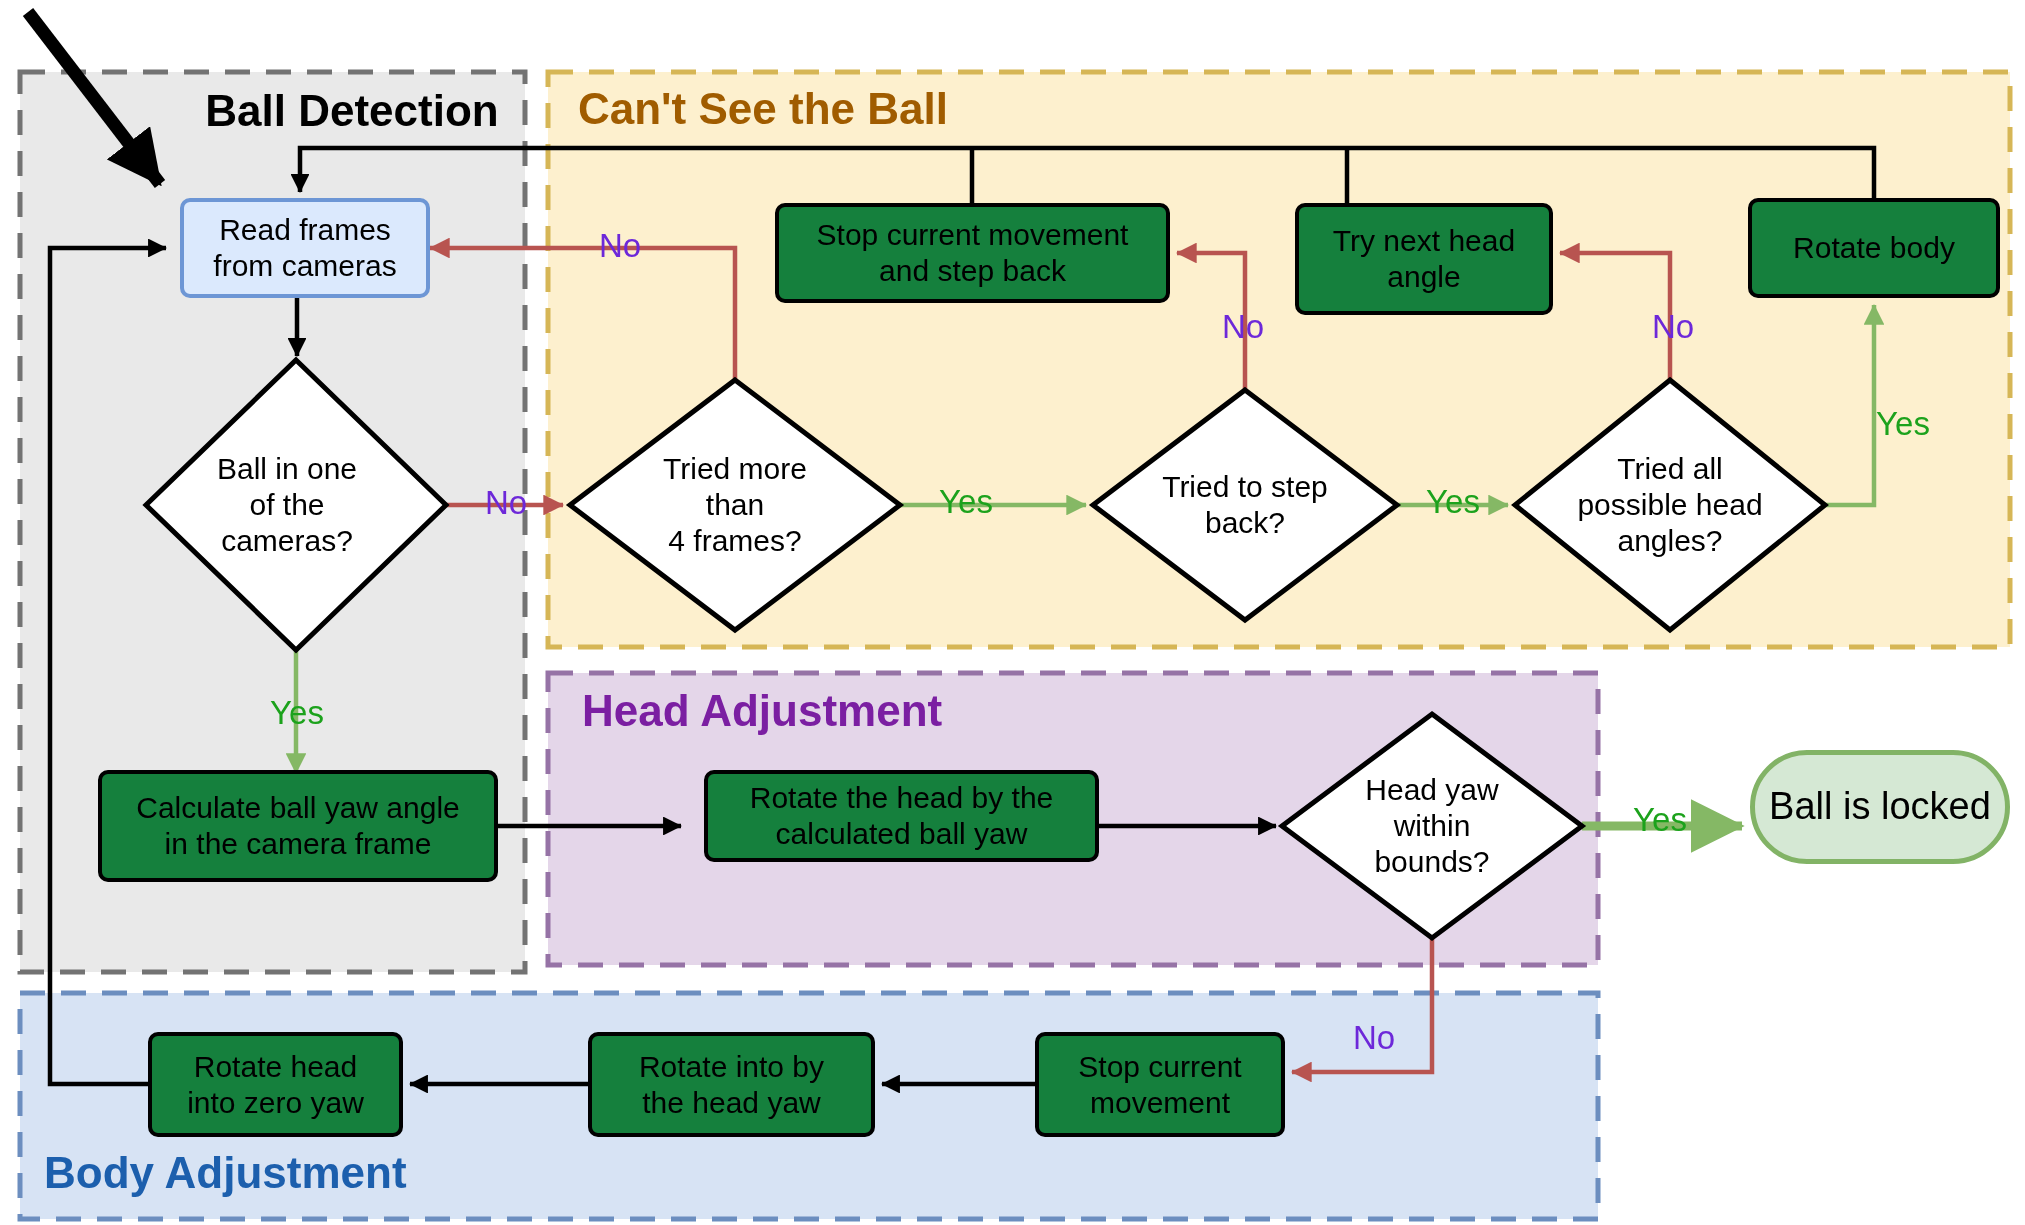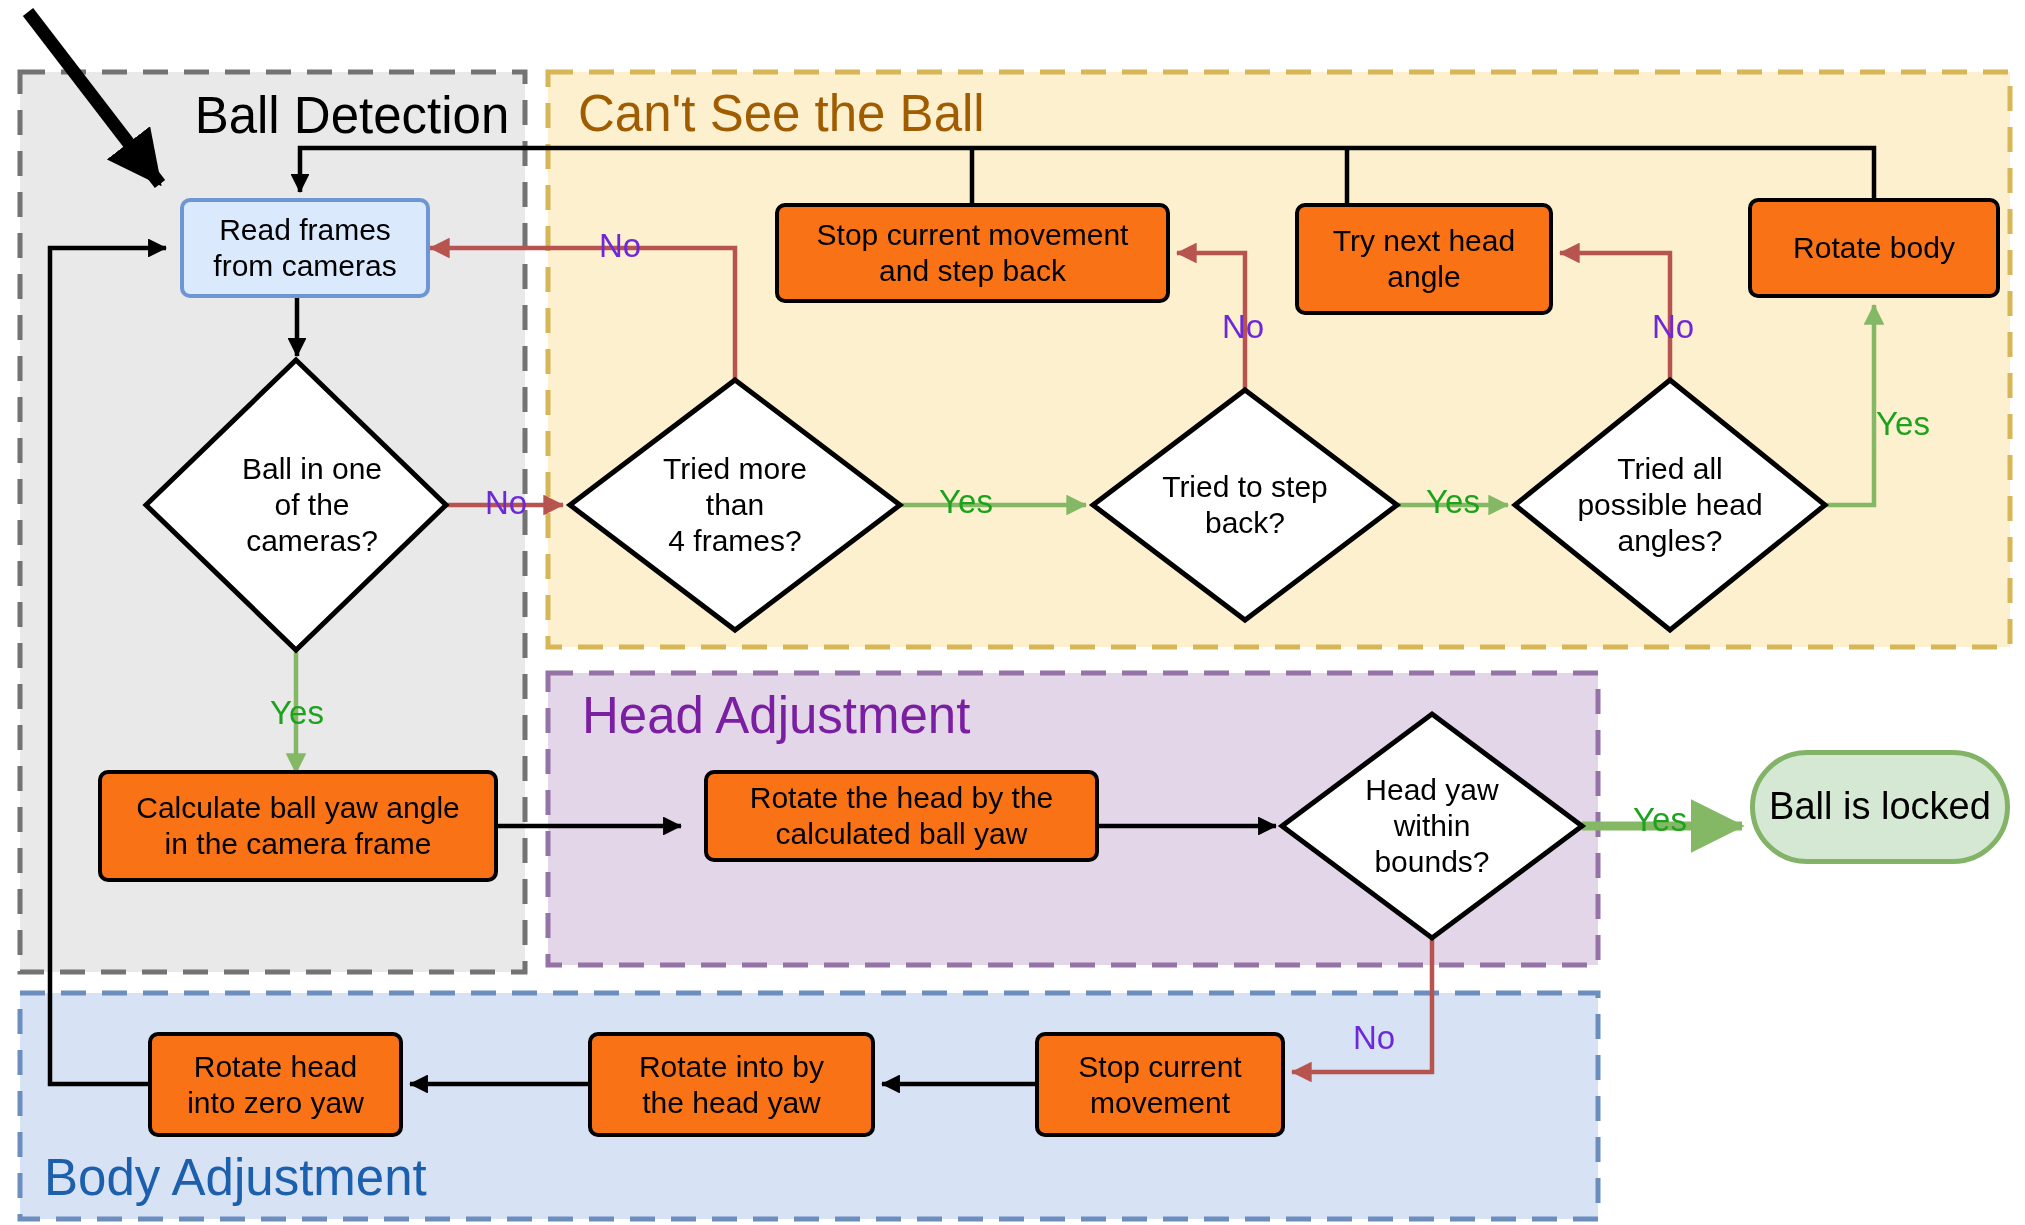--- a/index.html
+++ b/index.html
@@ -6,21 +6,21 @@
   #stage{
     position:relative;
     width:2025px;height:1225px;
     background:#ffffff;
     font-family:"Liberation Sans", sans-serif;
     overflow:hidden;
   }
   #stage svg{position:absolute;left:0;top:0;pointer-events:none;}
   .node{
     position:absolute;
-    background:#f97316;
+    background:#15803d;
     border:4px solid #000000;
     border-radius:10px;
     display:flex;align-items:center;justify-content:center;
     text-align:center;
     font-size:30px;line-height:1.2;color:#000;
     white-space:pre-line;
     box-sizing:border-box;
   }
   .node.start{
     background:#dbe9fd;
@@ -34,22 +34,22 @@
   }
   .dlabel{
     position:absolute;
     display:flex;align-items:center;justify-content:center;
     text-align:center;
     font-size:30px;line-height:1.2;color:#000;
     white-space:pre-line;
   }
   .rtitle{
     position:absolute;
-    font-size:51px;
-    font-weight:400;
+    font-size:44px;
+    font-weight:700;
     white-space:nowrap;
   }
   .rtitle.center{text-align:center;}
   .elabel{
     position:absolute;
     transform:translate(-50%,-50%);
     font-size:33px;
     white-space:nowrap;
   }
   .elabel.yes{color:#1ca21c;}
@@ -128,21 +128,21 @@
   <div class="node" style="left:688px;top:770px;width:395px;height:92px;margin-left:16px;">Rotate the head by the
 calculated ball yaw</div>
   <div class="node terminal" style="left:1750px;top:750px;width:260px;height:114px;">Ball is locked</div>
   <div class="node" style="left:1035px;top:1032px;width:250px;height:105px;">Stop current
 movement</div>
   <div class="node" style="left:588px;top:1032px;width:287px;height:105px;">Rotate into by
 the head yaw</div>
   <div class="node" style="left:148px;top:1032px;width:255px;height:105px;">Rotate head
 into zero yaw</div>
 
-  <div class="dlabel" style="left:182px;top:425px;width:260px;height:160px;">Ball in one
+  <div class="dlabel" style="left:157px;top:425px;width:260px;height:160px;">Ball in one
 of the
 cameras?</div>
   <div class="dlabel" style="left:605px;top:425px;width:260px;height:160px;">Tried more
 than
 4 frames?</div>
   <div class="dlabel" style="left:1115px;top:445px;width:260px;height:120px;">Tried to step
 back?</div>
   <div class="dlabel" style="left:1540px;top:425px;width:260px;height:160px;">Tried all
 possible head
 angles?</div>

